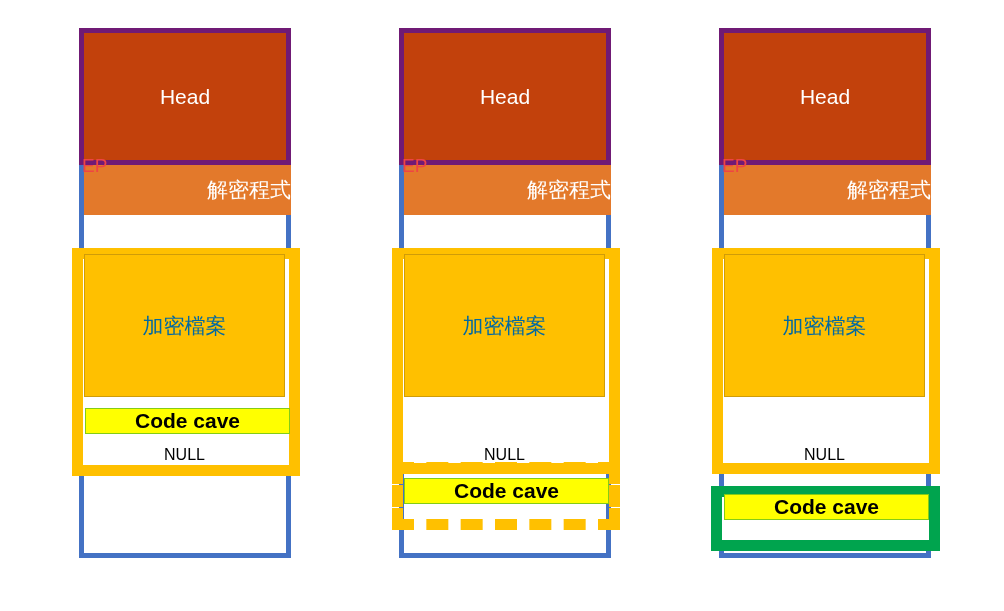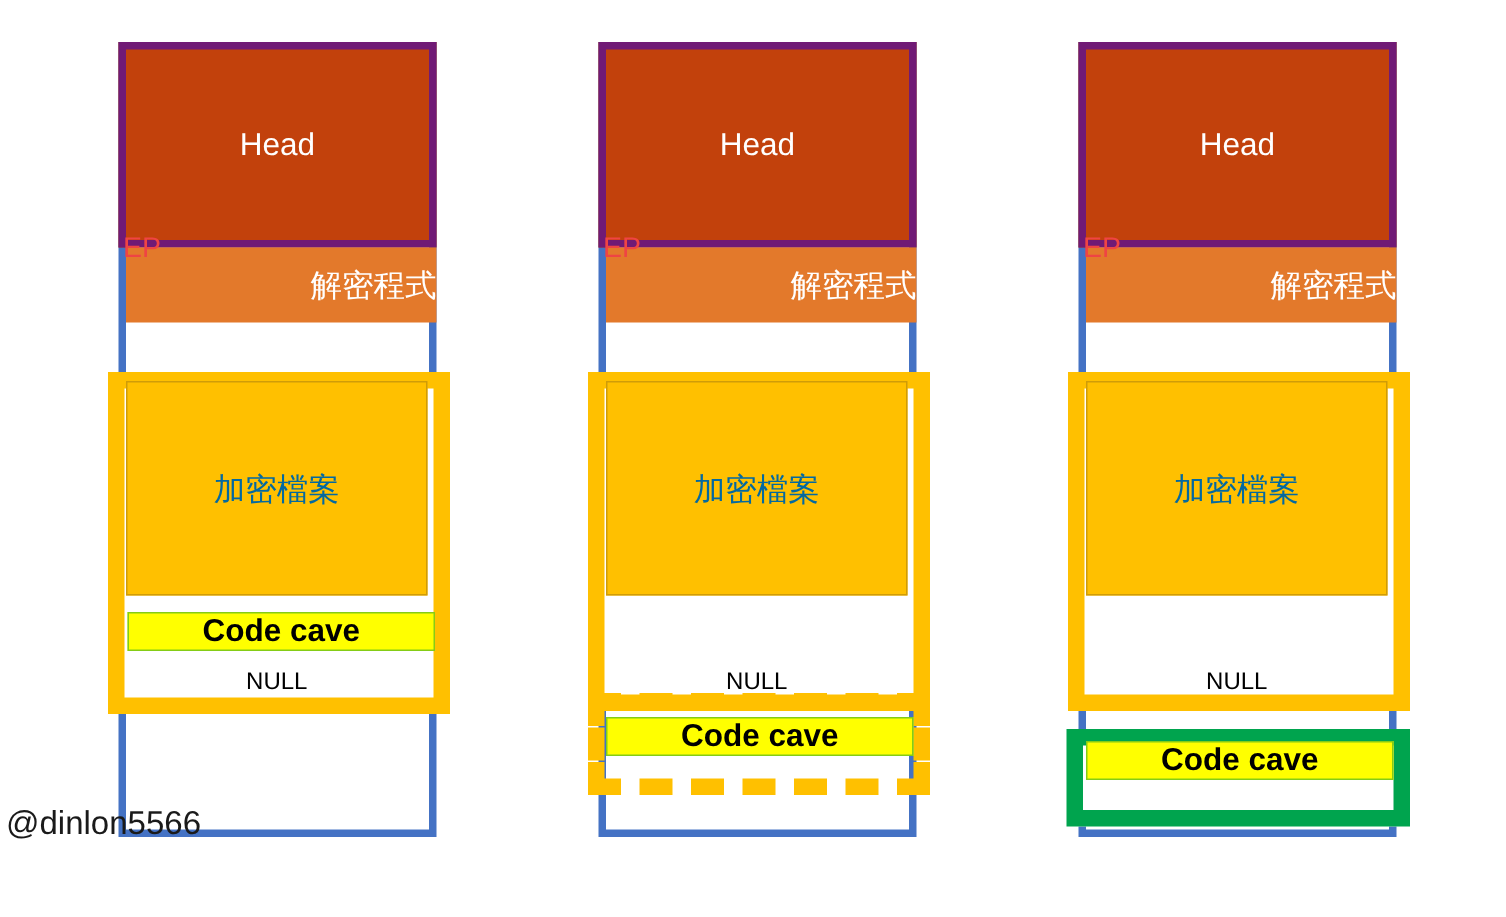--- a/index.html
+++ b/index.html
@@ -215,17 +215,14 @@
       <span>NULL</span>
     </div>
 
     <div class="abs green-frame" style="left:711px; top:486px; width:229px; height:65px;"></div>
 
     <div class="abs code-cave" style="left:724px; top:494px; width:205px; height:26px;">
       <span>Code cave</span>
     </div>
   </div>
 
-  <div class="abs watermark" style="left:4px; top:536px;">
-    <span>@dinlon5566</span>
-  </div>
 
 </div>
 
 </body></html>

